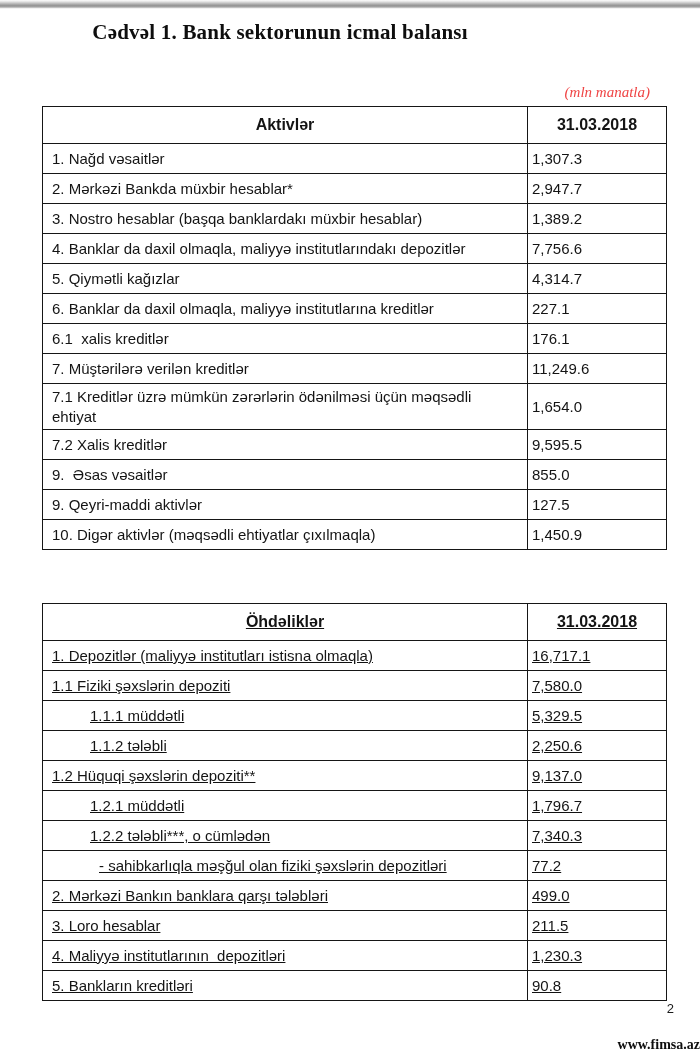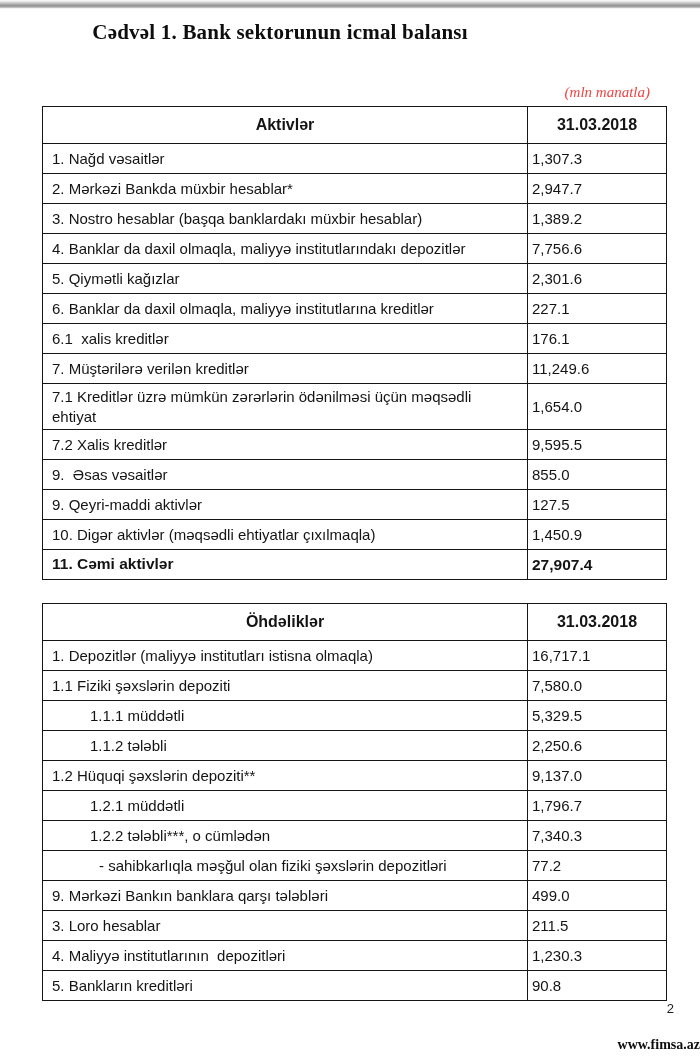--- a/index.html
+++ b/index.html
@@ -43,21 +43,21 @@
     color: #ef4444;
   }
   table.balance {
     position: absolute;
     left: 42px;
     width: 624px;
     border-collapse: collapse;
     table-layout: fixed;
   }
   table.balance.assets { top: 106px; }
-  table.balance.liabilities { top: 603px; }
+  table.balance.liabilities { top: 603px; text-decoration: underline; }
   table.balance th, table.balance td {
     border: 1.6px solid #161616;
     font-size: 15px;
     color: #141414;
   }
   table.balance th {
     height: 37px;
     font-size: 16px;
     font-weight: bold;
     text-align: center;
@@ -133,21 +133,21 @@
         <tr>
           <td class="label-cell indent-0">3. Nostro hesablar (başqa banklardakı müxbir hesablar)</td>
           <td class="value-cell">1,389.2</td>
         </tr>
         <tr>
           <td class="label-cell indent-0">4. Banklar da daxil olmaqla, maliyyə institutlarındakı depozitlər</td>
           <td class="value-cell">7,756.6</td>
         </tr>
         <tr>
           <td class="label-cell indent-0">5. Qiymətli kağızlar</td>
-          <td class="value-cell">2,301.6</td>
+          <td class="value-cell">4,314.7</td>
         </tr>
         <tr>
           <td class="label-cell indent-0">6. Banklar da daxil olmaqla, maliyyə institutlarına kreditlər</td>
           <td class="value-cell">227.1</td>
         </tr>
         <tr>
           <td class="label-cell indent-0">6.1  xalis kreditlər</td>
           <td class="value-cell">176.1</td>
         </tr>
         <tr>
@@ -166,24 +166,20 @@
           <td class="label-cell indent-0">9.  Əsas vəsaitlər</td>
           <td class="value-cell">855.0</td>
         </tr>
         <tr>
           <td class="label-cell indent-0">9. Qeyri-maddi aktivlər</td>
           <td class="value-cell">127.5</td>
         </tr>
         <tr>
           <td class="label-cell indent-0">10. Digər aktivlər (məqsədli ehtiyatlar çıxılmaqla)</td>
           <td class="value-cell">1,450.9</td>
-        </tr>
-        <tr class="bold">
-          <td class="label-cell indent-0">11. Cəmi aktivlər</td>
-          <td class="value-cell">27,907.4</td>
         </tr>
       </tbody>
   </table>
 
   <table class="balance liabilities">
     <colgroup>
         <col class="c-label">
         <col class="c-value">
       </colgroup>
     <thead>
@@ -219,21 +215,21 @@
         </tr>
         <tr>
           <td class="label-cell indent-1">1.2.2 tələbli***, o cümlədən</td>
           <td class="value-cell">7,340.3</td>
         </tr>
         <tr>
           <td class="label-cell indent-2">- sahibkarlıqla məşğul olan fiziki şəxslərin depozitləri</td>
           <td class="value-cell">77.2</td>
         </tr>
         <tr>
-          <td class="label-cell indent-0">9. Mərkəzi Bankın banklara qarşı tələbləri</td>
+          <td class="label-cell indent-0">2. Mərkəzi Bankın banklara qarşı tələbləri</td>
           <td class="value-cell">499.0</td>
         </tr>
         <tr>
           <td class="label-cell indent-0">3. Loro hesablar</td>
           <td class="value-cell">211.5</td>
         </tr>
         <tr>
           <td class="label-cell indent-0">4. Maliyyə institutlarının  depozitləri</td>
           <td class="value-cell">1,230.3</td>
         </tr>

